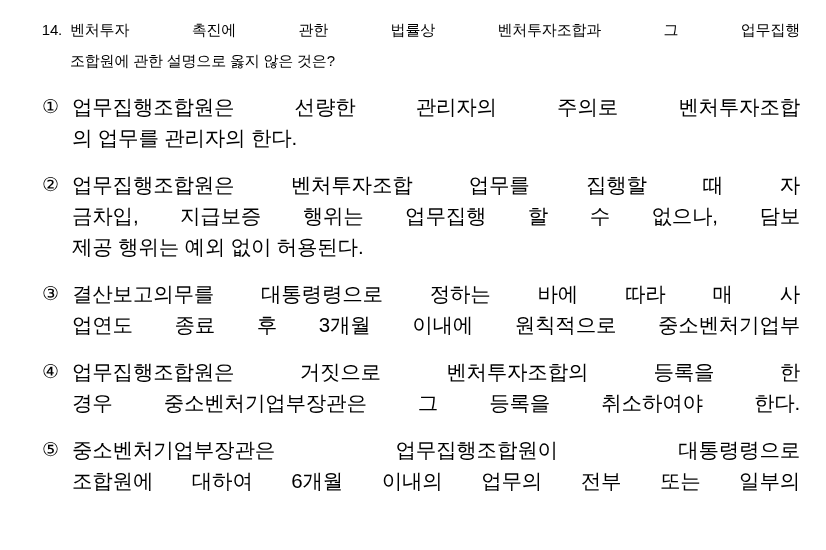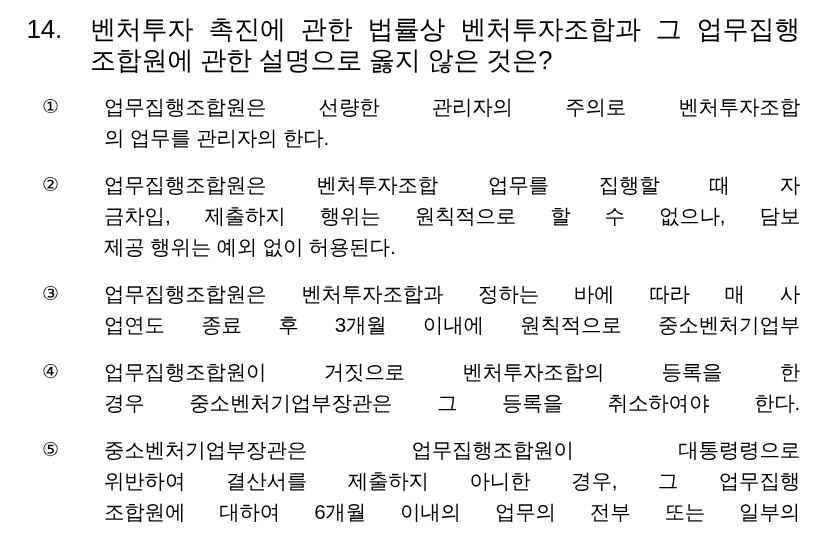--- a/index.html
+++ b/index.html
@@ -19,38 +19,37 @@
     width: 826px;
     height: 550px;
     box-sizing: border-box;
     padding: 14px 26px 0 22px;
   }
 
   
   .question {
     display: flex;
     align-items: flex-start;
-    font-size: 26px;
+    font-size: 15px;
     line-height: 31px;
     letter-spacing: -0.2px;
   }
   .q-number {
     flex: 0 0 auto;
     width: 40px;
     text-align: right;
     padding-right: 8px;
     white-space: nowrap;
   }
   .q-text {
     flex: 1 1 auto;
   }
   .q-line {
     white-space: nowrap;
     display: block;
-    margin-left: 20px;
   }
   .q-line.justify {
     text-align: justify;
     text-align-last: justify;
     white-space: normal;
   }
 
   
   .choices {
     margin-top: 15px;
@@ -68,21 +67,20 @@
     margin-bottom: 0;
   }
   .c-marker {
     flex: 0 0 auto;
     width: 30px;
     font-size: 19px;
     line-height: 31px;
   }
   .c-text {
     flex: 1 1 auto;
-    margin-left: 32px;
   }
   .c-line {
     display: block;
     white-space: nowrap;
   }
   .c-line.justify {
     text-align: justify;
     text-align-last: justify;
     white-space: normal;
   }
@@ -107,45 +105,44 @@
       <div class="c-text">
         <span class="c-line justify">업무집행조합원은 선량한 관리자의 주의로 벤처투자조합</span>
         <span class="c-line">의 업무를 관리자의 한다.</span>
       </div>
     </div>
 
     <div class="choice">
       <div class="c-marker">②</div>
       <div class="c-text">
         <span class="c-line justify">업무집행조합원은 벤처투자조합 업무를 집행할 때 자</span>
-        <span class="c-line justify">금차입, 제출하지 행위는 원칙적으로 할 수 없으나, 담보</span>
+        <span class="c-line justify">금차입, 지급보증 행위는 업무집행 할 수 없으나, 담보</span>
         <span class="c-line">제공 행위는 예외 없이 허용된다.</span>
       </div>
     </div>
 
     <div class="choice">
       <div class="c-marker">③</div>
       <div class="c-text">
-        <span class="c-line justify">업무집행조합원은 벤처투자조합과 정하는 바에 따라 매 사</span>
+        <span class="c-line justify">결산보고의무를 대통령령으로 정하는 바에 따라 매 사</span>
         <span class="c-line justify">업연도 종료 후 3개월 이내에 원칙적으로 중소벤처기업부</span>
       </div>
     </div>
 
     <div class="choice">
       <div class="c-marker">④</div>
       <div class="c-text">
-        <span class="c-line justify">업무집행조합원이 거짓으로 벤처투자조합의 등록을 한</span>
+        <span class="c-line justify">업무집행조합원은 거짓으로 벤처투자조합의 등록을 한</span>
         <span class="c-line justify">경우 중소벤처기업부장관은 그 등록을 취소하여야 한다.</span>
       </div>
     </div>
 
     <div class="choice">
       <div class="c-marker">⑤</div>
       <div class="c-text">
         <span class="c-line justify">중소벤처기업부장관은 업무집행조합원이 대통령령으로</span>
-        <span class="c-line justify">위반하여 결산서를 제출하지 아니한 경우, 그 업무집행</span>
         <span class="c-line justify">조합원에 대하여 6개월 이내의 업무의 전부 또는 일부의</span>
 
       </div>
     </div>
 
   </div>
 </div>
 
 </body></html>

